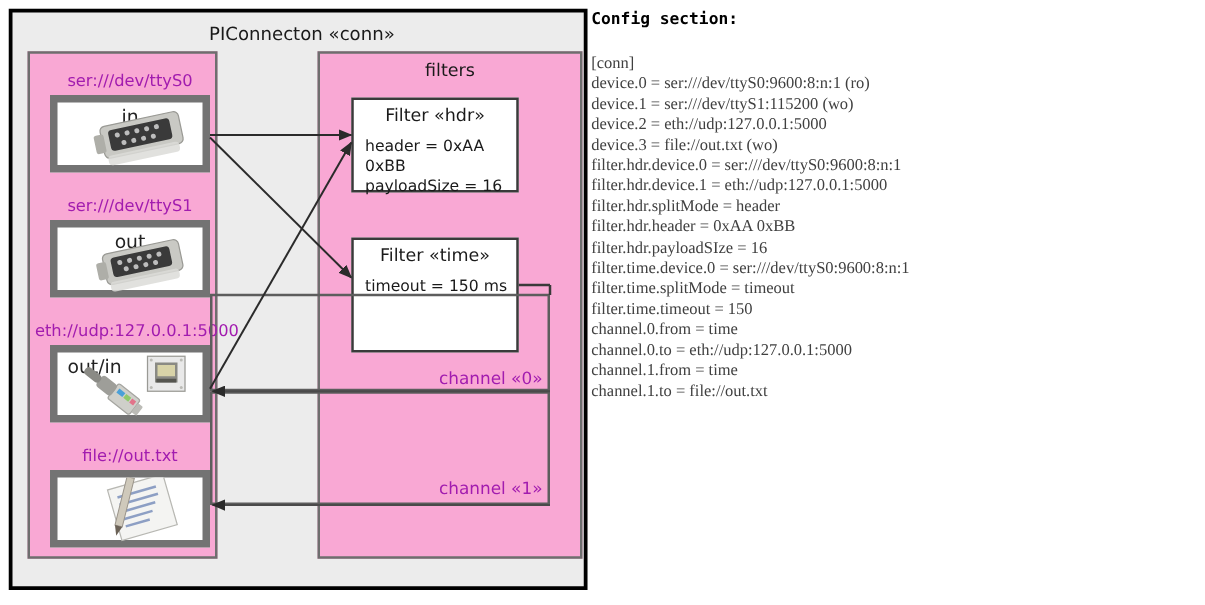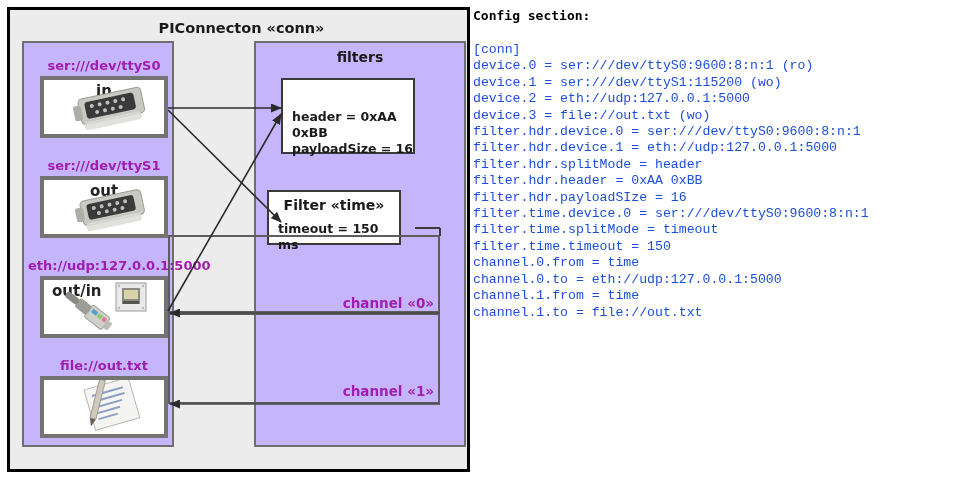--- a/index.html
+++ b/index.html
@@ -1,38 +1,38 @@
 <!DOCTYPE html>
 <html><head>
 <meta charset="utf-8">
 <style>
   html,body{margin:0;padding:0;background:#ffffff;}
   body{width:964px;height:484px;position:relative;overflow:hidden;
        font-family:"DejaVu Sans","Liberation Sans",sans-serif;}
 
   
-  #diagram{position:absolute;left:0;top:0;width:478px;height:484px;font-weight:bold;}
+  #diagram{position:absolute;left:0;top:0;width:478px;height:484px;}
 
   .outer-frame{position:absolute;left:7px;top:7px;width:463px;height:465px;
     background:#ececec;border:3px solid #000000;box-sizing:border-box;}
 
   .diagram-title{position:absolute;left:0;top:10px;width:463px;text-align:center;
     font-size:14.5px;color:#1a1a1a;}
 
-  .panel{position:absolute;background:#c4b5fd;border:2px solid #6e6e6e;
+  .panel{position:absolute;background:#f9a8d4;border:2px solid #6e6e6e;
     box-sizing:border-box;}
   .panel-title{position:absolute;left:0;top:6px;width:100%;text-align:center;
     font-size:14px;color:#1a1a1a;}
 
   
   .device{position:absolute;}
   .device-caption{position:absolute;left:0;top:0;width:100%;text-align:center;
     font-size:13px;color:#a21caf;white-space:nowrap;}
   .device-box{position:absolute;left:0;top:18px;width:100%;height:62px;
-    background:#ffffff;border:4px solid #737373;box-sizing:border-box;}
+    background:#ffffff;border:6px solid #737373;box-sizing:border-box;}
   .device-label{position:absolute;left:0;top:2px;width:100%;text-align:center;
     font-size:15px;color:#222;}
   .device-label.left{text-align:left;padding-left:8px;width:auto;}
 
   .icon-wrap{position:absolute;left:0;top:0;width:100%;height:100%;}
 
   
   .filter-box{position:absolute;background:#ffffff;border:2px solid #3a3a3a;
     box-sizing:border-box;}
   .filter-title{position:absolute;left:0;top:5px;width:100%;text-align:center;
@@ -46,21 +46,21 @@
   .channel-label{position:absolute;right:9px;font-size:13.5px;color:#a21caf;
     white-space:nowrap;}
 
   #arrows{position:absolute;left:0;top:0;width:478px;height:484px;}
 
   
   #config{position:absolute;left:468px;top:0;width:484px;height:484px;}
   .config-head{position:absolute;left:5px;top:8px;font-size:13px;font-weight:bold;
     font-family:"DejaVu Sans Mono","Liberation Mono",monospace;color:#000;}
   .config-body{position:absolute;left:5px;top:42px;font-size:13.2px;
-    font-family:Liberation Mono, monospace;color:#1d4ed8;
+    font-family:Liberation Serif, serif;color:#404040;
     line-height:16.4px;white-space:pre;}
 </style>
 </head>
 <body>
 
 <div id="diagram">
 
   <div class="outer-frame">
     <div class="diagram-title">PIConnecton «conn»</div>
   </div>
@@ -176,27 +176,28 @@
         </svg>
       </div>
     </div>
   </div>
 
   <div class="panel" style="left:254px;top:41px;width:212px;height:406px;">
     <div class="panel-title">filters</div>
   </div>
 
   <div class="filter-box" style="left:281px;top:78px;width:134px;height:76px;">
+    <div class="filter-title">Filter «hdr»</div>
     <div class="filter-props">
       <div>header = 0xAA 0xBB</div>
       <div>payloadSize = 16</div>
     </div>
   </div>
 
-  <div class="filter-box" style="left:267px;top:190px;width:134px;height:55px;">
+  <div class="filter-box" style="left:281px;top:190px;width:134px;height:92px;">
     <div class="filter-title">Filter «time»</div>
     <div class="filter-props">
       <div>timeout = 150 ms</div>
     </div>
   </div>
 
   <div class="channel-box" style="left:168px;top:235px;width:272px;height:78px;"></div>
   <div class="channel-label" style="left:0;top:295px;width:434px;text-align:right;">channel «0»</div>
 
   <div class="channel-box" style="left:168px;top:313px;width:272px;height:91px;"></div>

